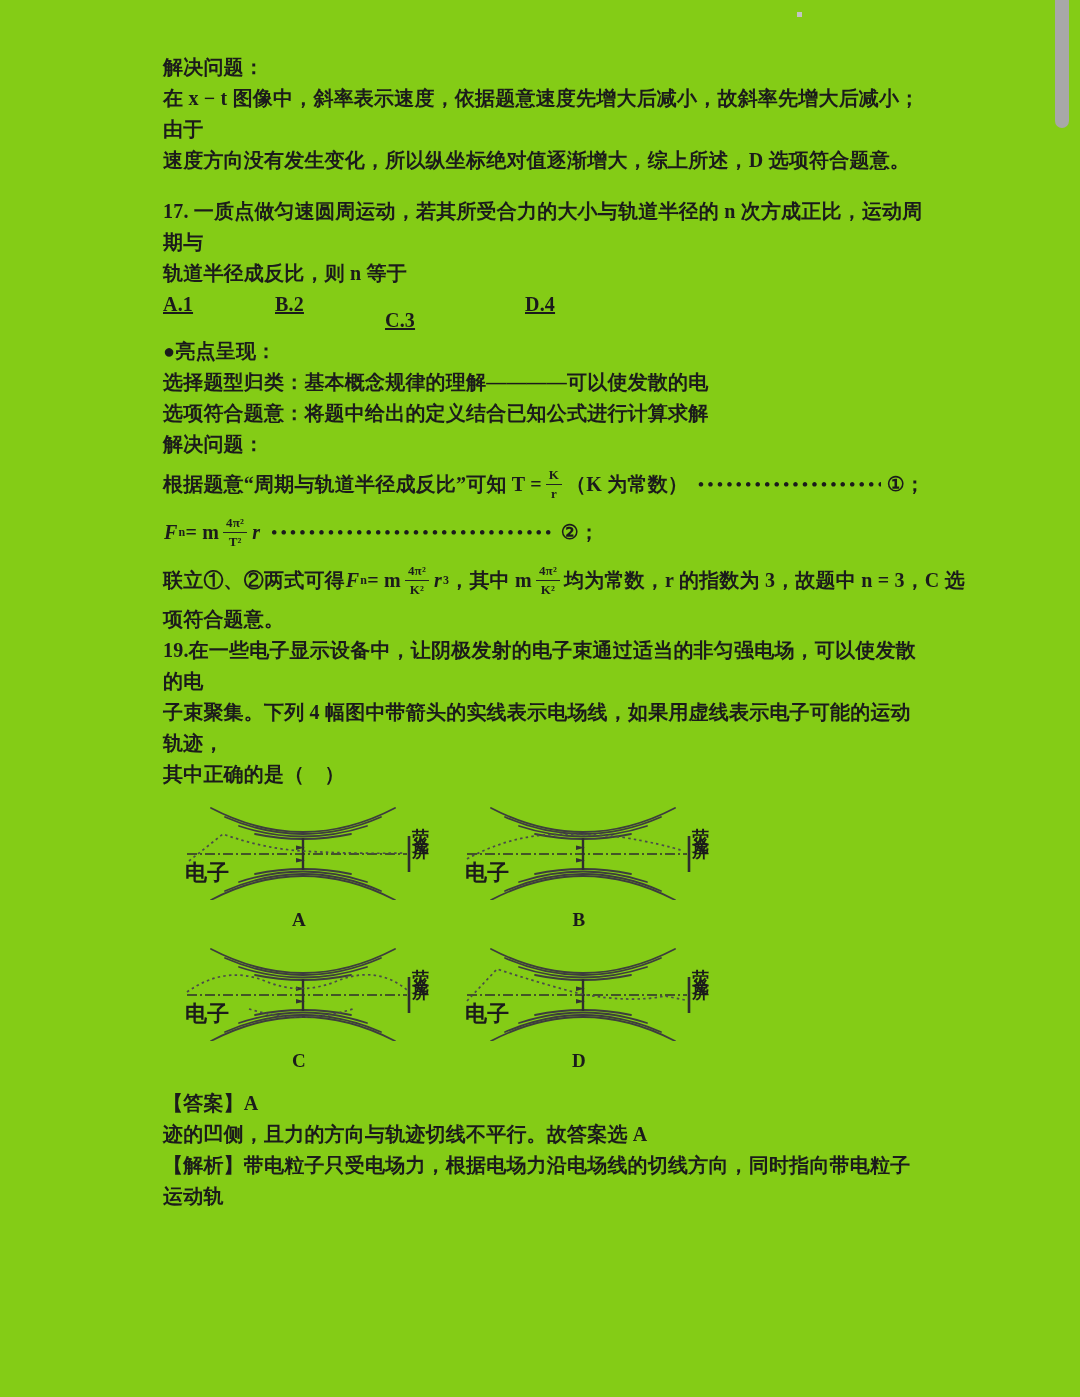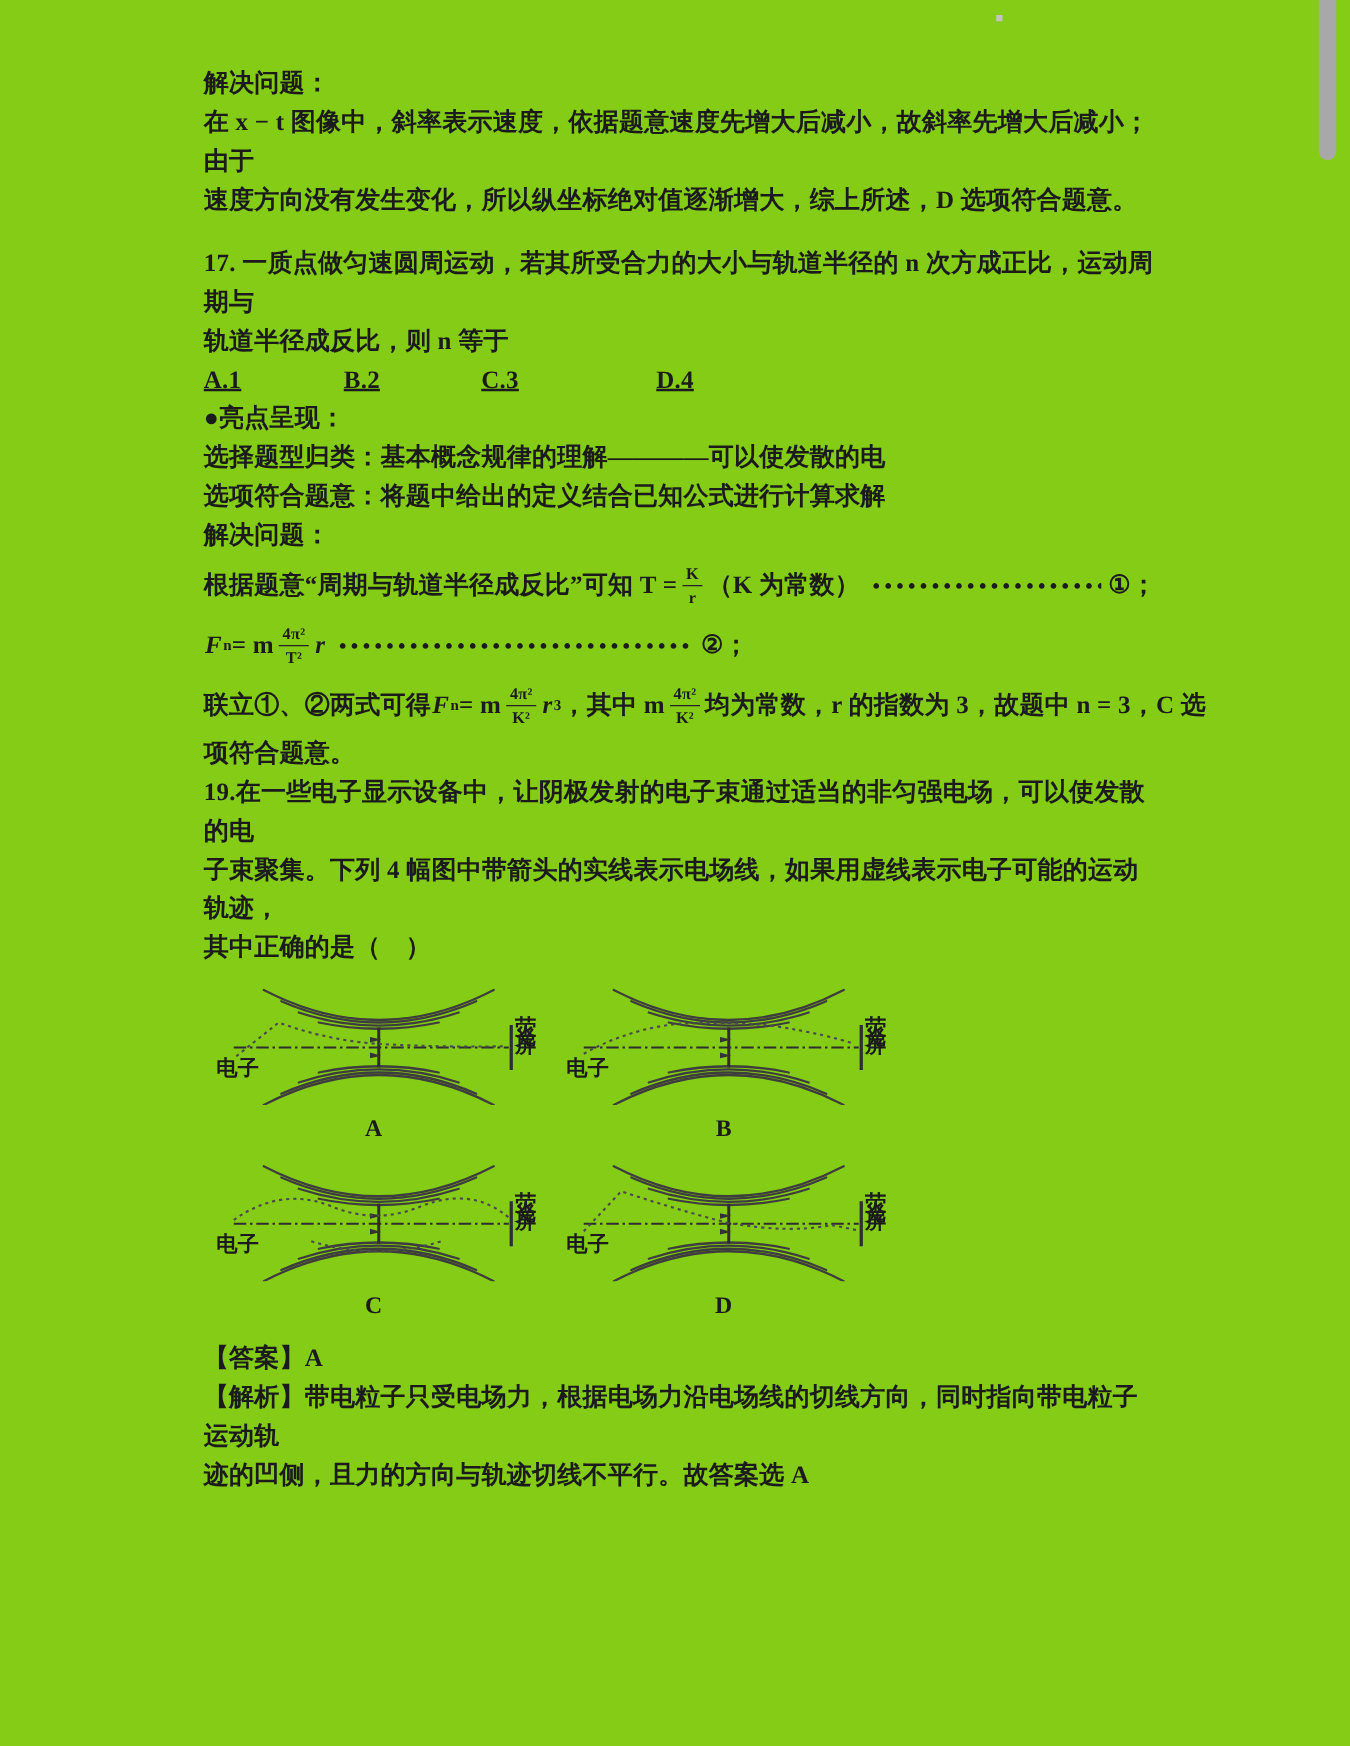--- a/index.html
+++ b/index.html
@@ -26,21 +26,21 @@
     letter-spacing:0.2px;
   }
   .content p { margin:0; }
 
   .sec-q17 { margin-top:20px; }
 
   .options { display:flex; margin:0; }
   .opt { display:inline-block;text-decoration:underline; }
   .opt-1 { width:112px; }
   .opt-2 { width:110px; }
-  .opt-3 { width:140px; }
+  .opt-3 { width:140px;margin-top:16px; }
 
   .formula-row {
     display:flex; align-items:center; min-height:48px;
     flex-wrap:nowrap; white-space:nowrap;
   }
   .frac {
     display:inline-flex; flex-direction:column; align-items:center;
     font-size:13px; line-height:1.2; margin:0 4px; font-weight:600;
   }
   .frac .num { border-bottom:1.4px solid #222; padding:0 3px 1px; display:block; }
@@ -55,21 +55,21 @@
 
   .figures {
     display:grid; grid-template-columns:repeat(2,258px);
     column-gap:22px; row-gap:10px;
     margin:14px 0 12px 10px;
   }
   .panel-wrap { width:258px; }
   .panel { position:relative; width:258px; height:96px; }
   .panel svg { position:absolute; inset:0; }
   .electron-label {
-    position:absolute; left:0; top:58px; font-size:17px; line-height:1;
+    position:absolute; left:12px; top:58px; font-size:22px; line-height:1;
     font-weight:600; background:transparent;
   }
   .screen-label {
     position:absolute; right:2px; top:10px; font-size:17px; font-weight:600;
     writing-mode:vertical-rl; text-orientation:upright; letter-spacing:8px;
     line-height:1;
   }
   .panel-letter {
     text-align:center; font-size:19px; margin-top:4px; font-weight:600;
     padding-right:6px;
@@ -260,18 +260,18 @@
             </svg>
             <span class="electron-label">电子</span>
             <span class="screen-label">荧光屏</span>
           </div>
           <div class="panel-letter">D</div>
         </div>
 
       </div>
 
       <p class="answer-line"><span>【答案】</span><span>A</span></p>
+      <p>迹的凹侧，且力的方向与轨迹切线不平行。故答案选 A</p>
       <p>【解析】带电粒子只受电场力，根据电场力沿电场线的切线方向，同时指向带电粒子运动轨</p>
-      <p>迹的凹侧，且力的方向与轨迹切线不平行。故答案选 A</p>
     </section>
 
   </main>
 </div>
 
 </body></html>

